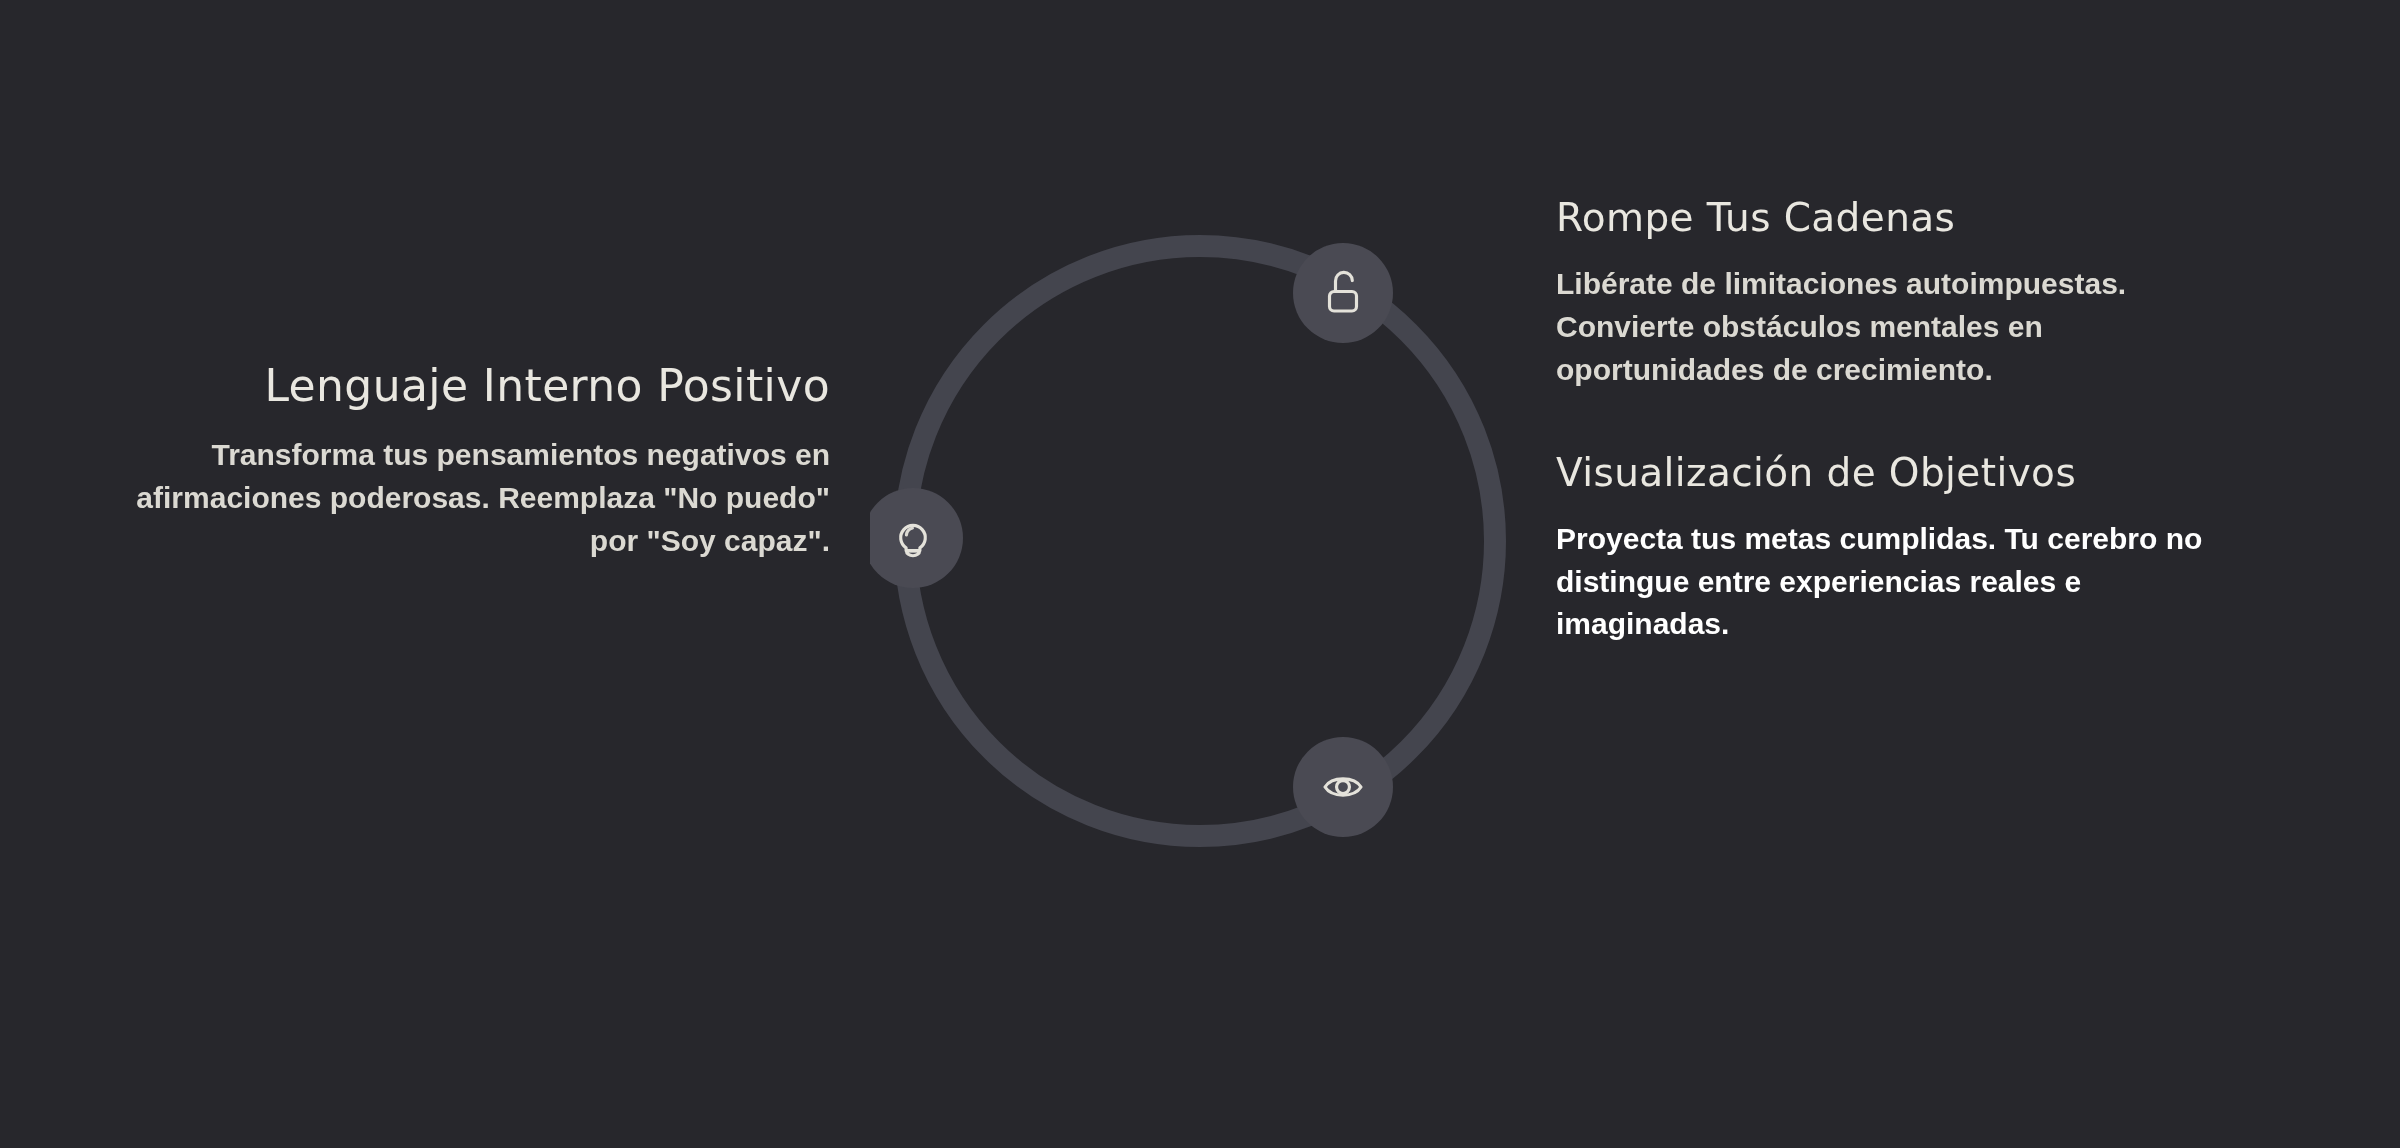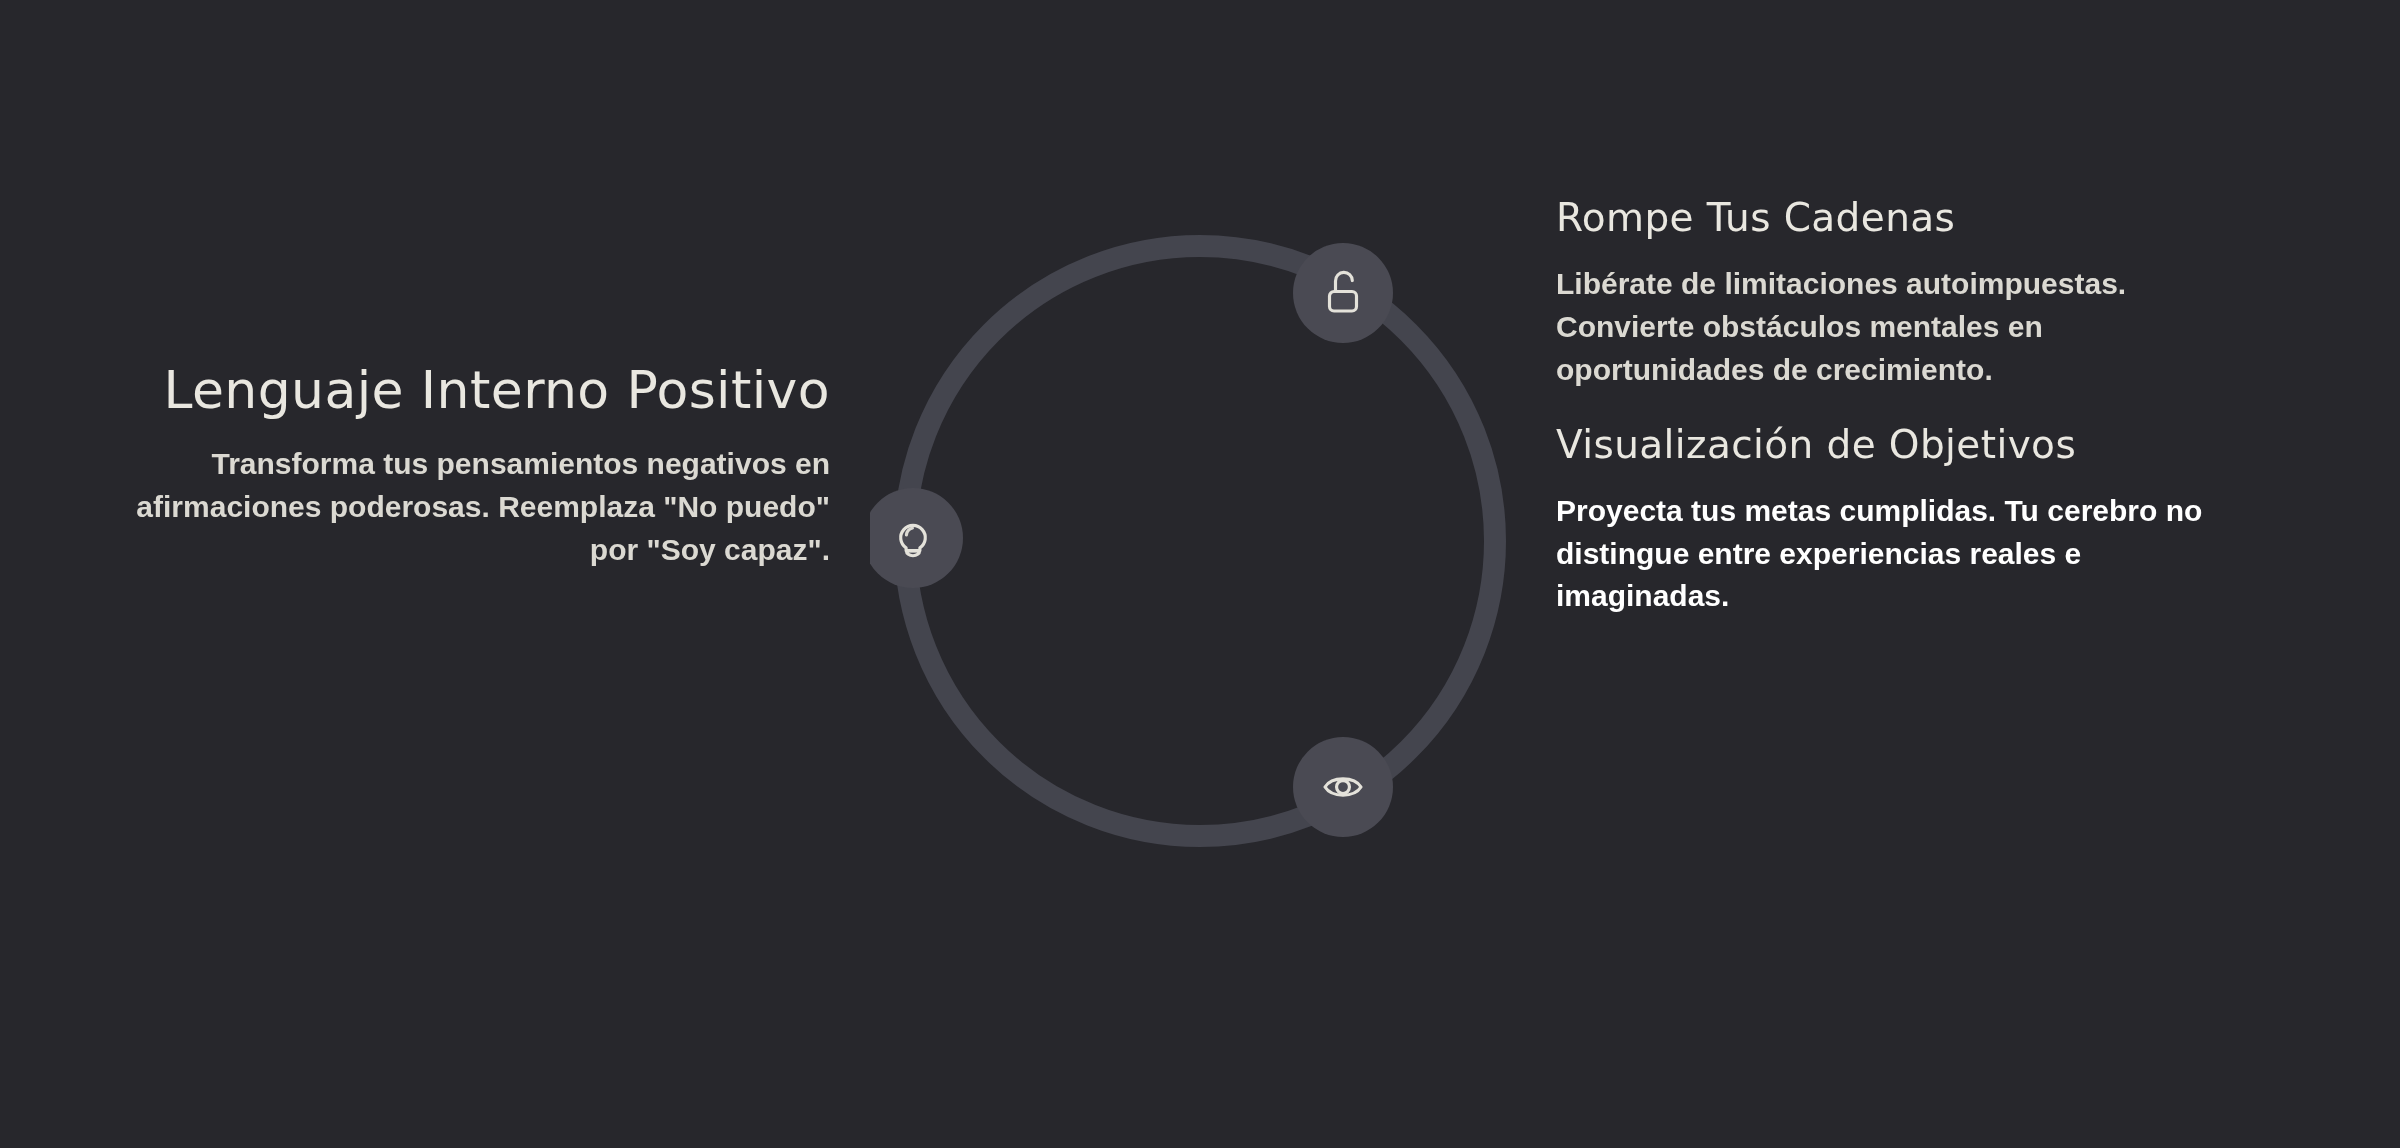--- a/index.html
+++ b/index.html
@@ -21,26 +21,26 @@
 
   #left-col {
     left:130px; top:360px; width:700px;
     text-align:right;
   }
   #right-col {
     left:1556px; top:195px; width:700px;
     text-align:left;
   }
 
-  .block + .block { margin-top:30px; }
+  .block + .block { margin-top:58px; }
 
   .heading {
     font-family:"DejaVu Sans", sans-serif;
     font-weight:400;
-    font-size:52px;
+    font-size:44px;
     line-height:1.18;
     letter-spacing:0.4px;
     color:#e9e7e0;
     white-space:nowrap;
   }
   .body-text {
     font-family:"Liberation Sans", sans-serif;
     font-weight:700;
     font-size:30px;
     line-height:1.43;

